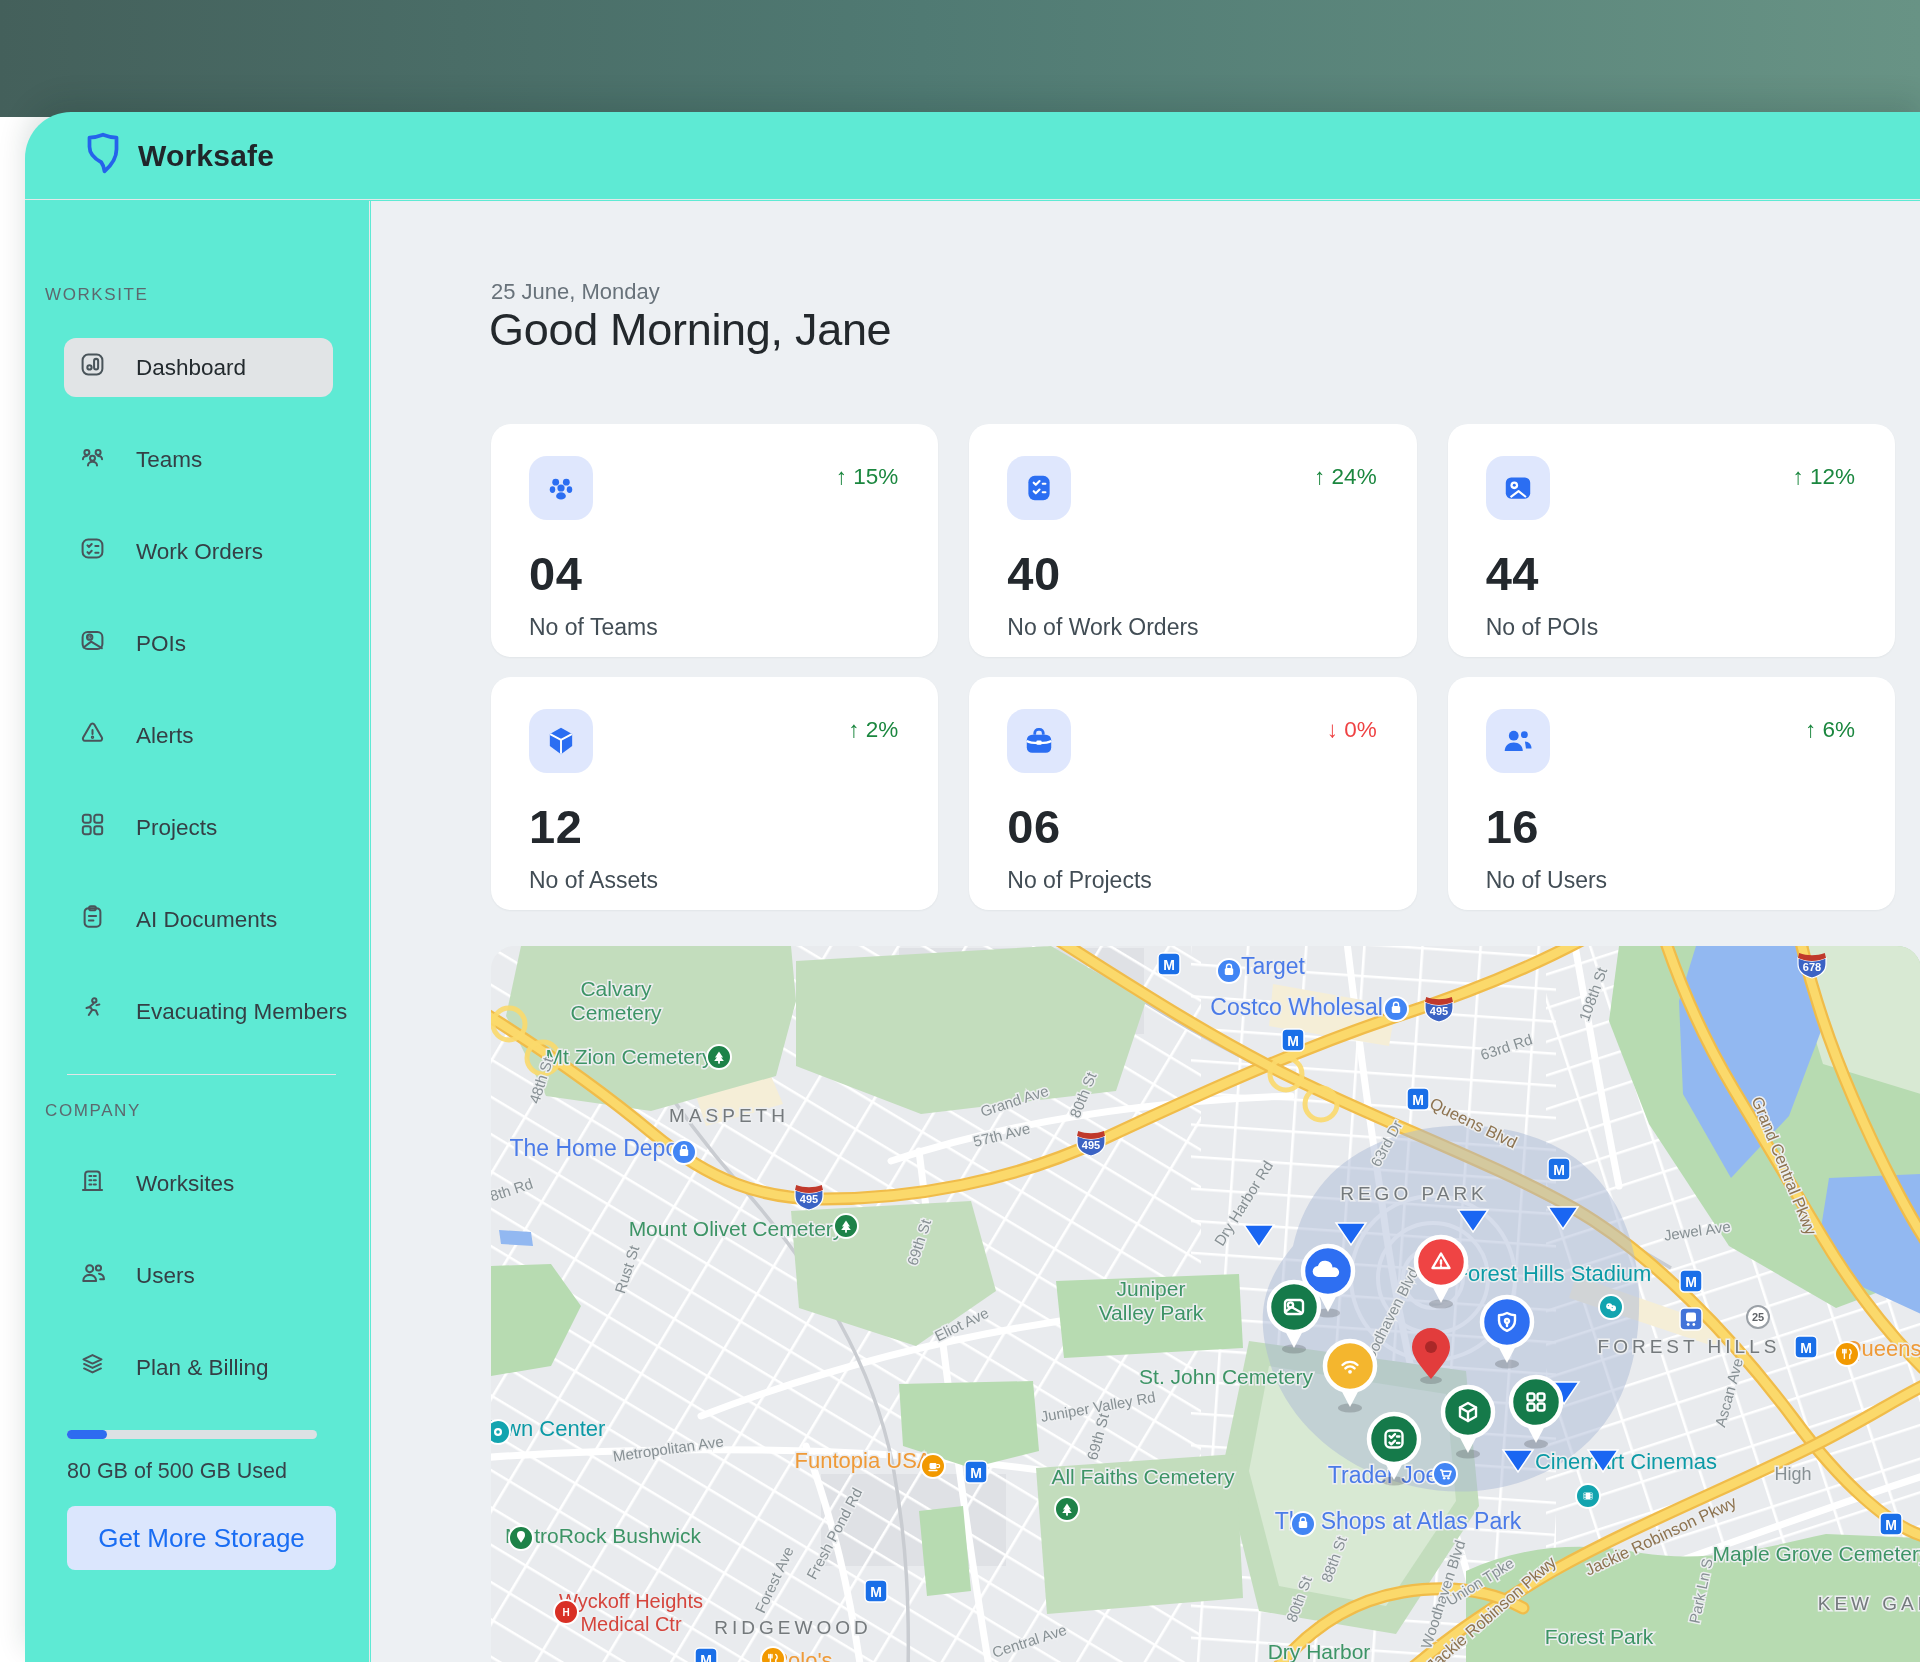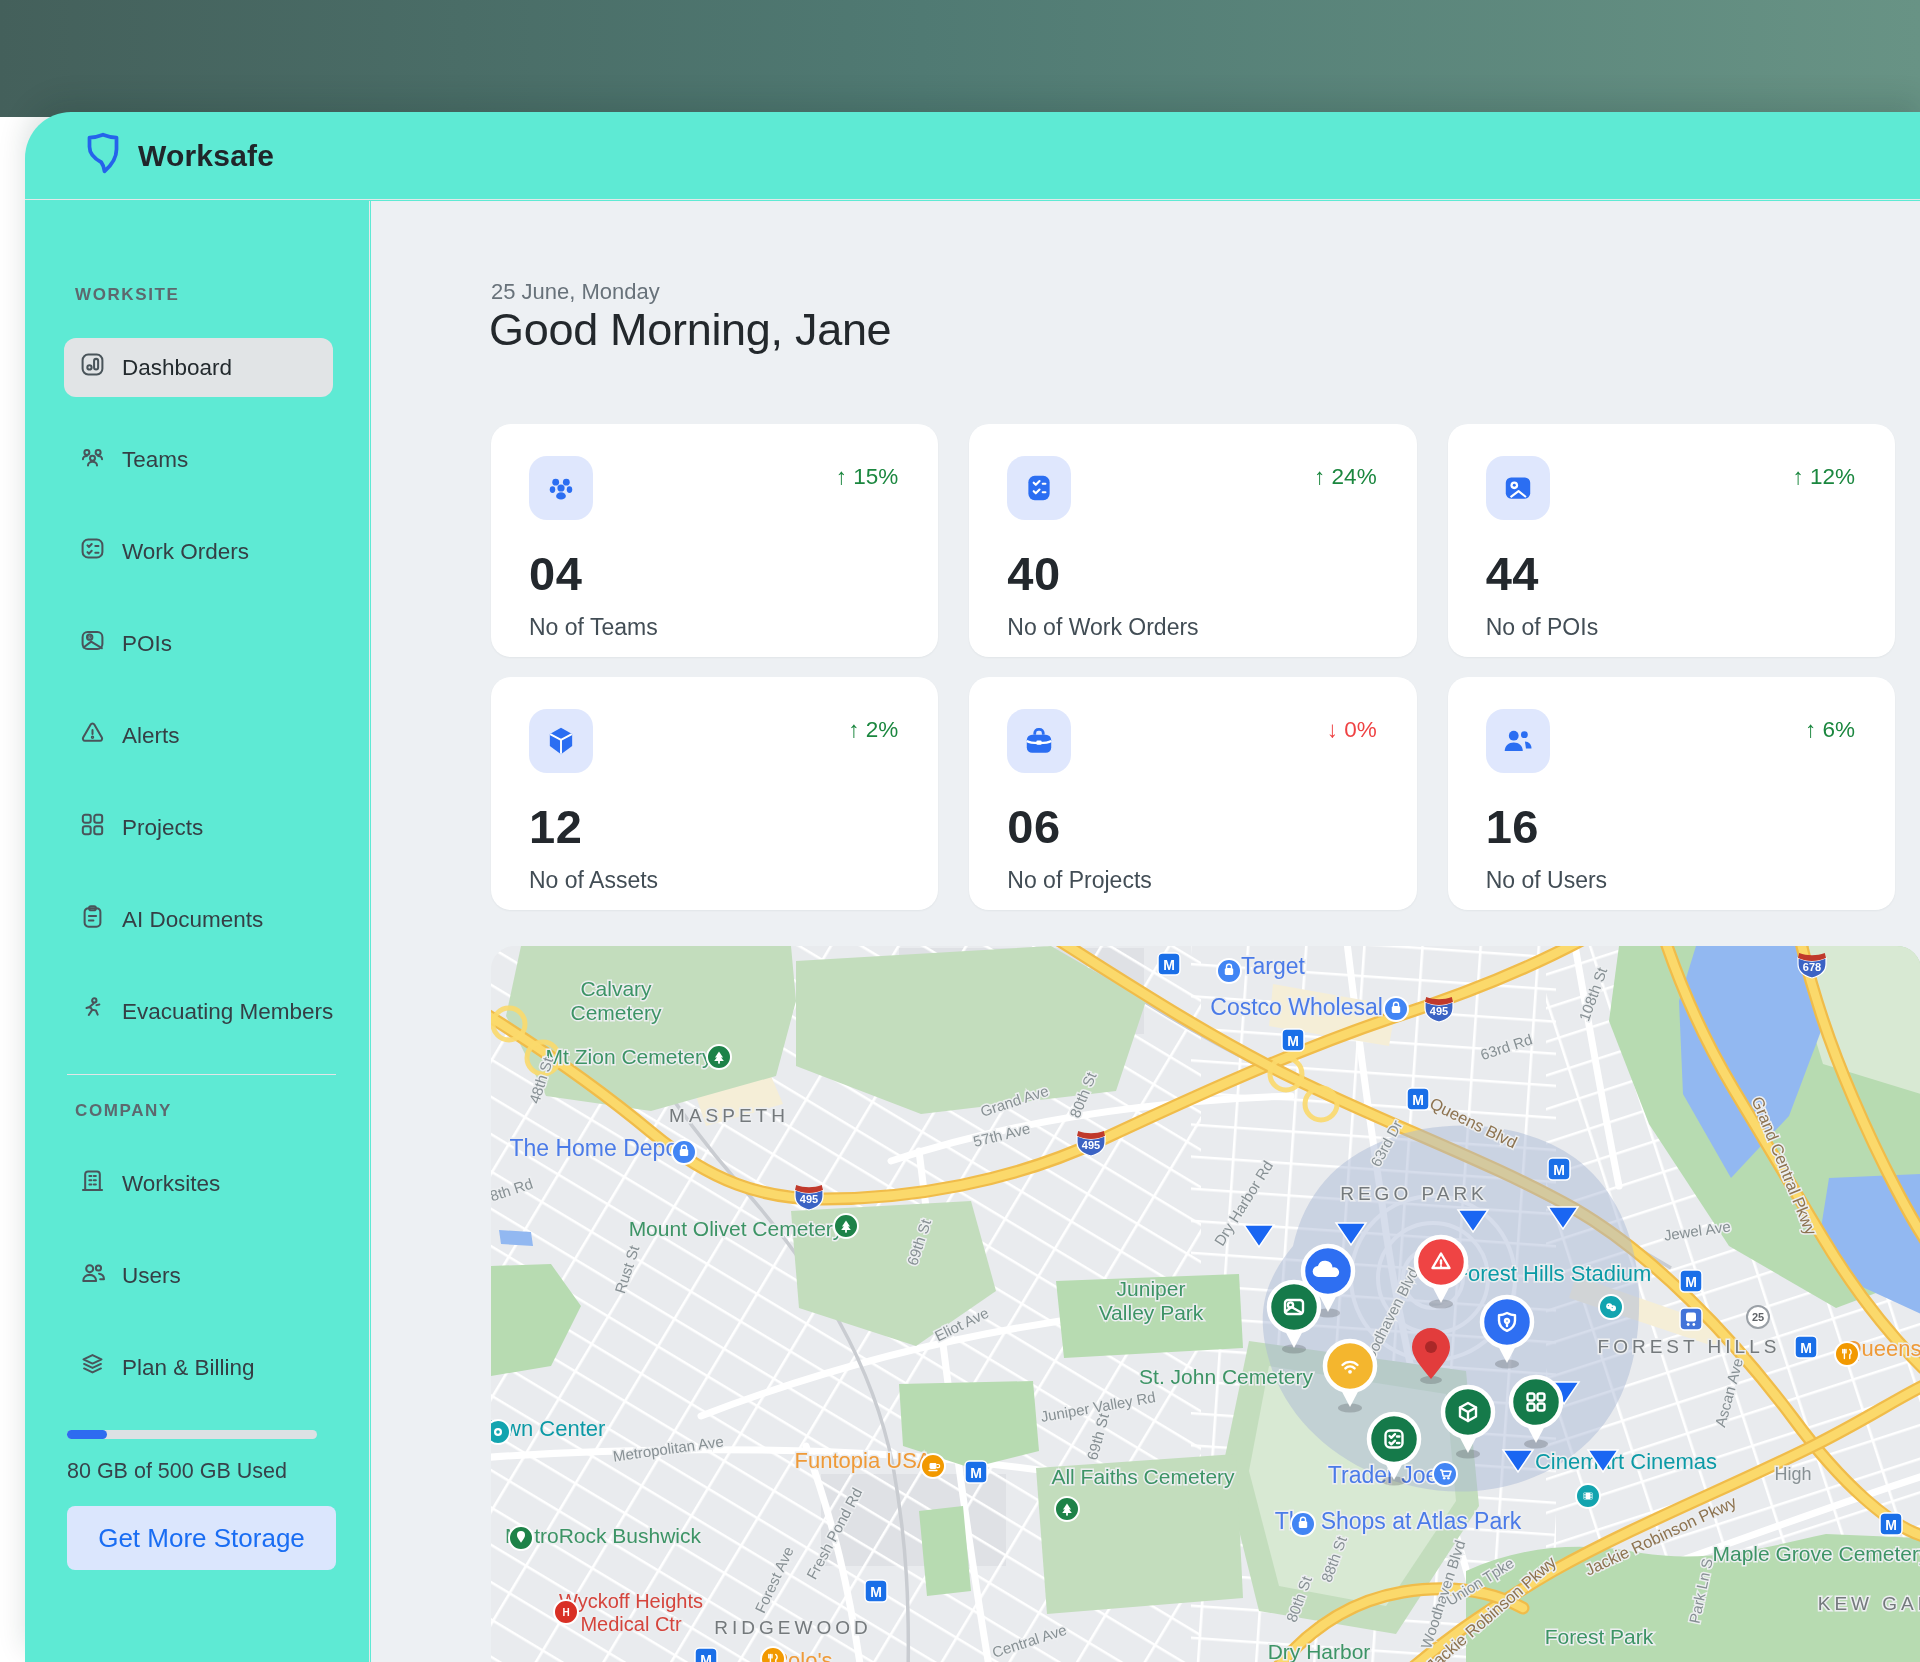--- a/index.html
+++ b/index.html
@@ -6,24 +6,24 @@
   html,body{width:1920px;height:1662px}
   body{position:relative;overflow:hidden;background:#ffffff;font-family:"Liberation Sans",sans-serif}
   .grad{position:absolute;top:0;left:0;width:1920px;height:117px;
         background:linear-gradient(90deg,#44605b,#507a73 48%,#689385)}
   .sheet{position:absolute;left:25px;top:112px;width:1895px;height:1550px;background:#5eead4;
          border-top-left-radius:46px;box-shadow:0 -12px 28px rgba(15,40,38,.14);overflow:hidden}
   .app-header{position:absolute;top:0;left:0;right:0;height:88px;display:flex;align-items:center;
               padding-left:58px;border-bottom:1px solid #e5e8e9}
   .brand{font-size:30px;font-weight:700;color:#20262a;margin-left:15px;letter-spacing:.2px}
   .sidebar{position:absolute;left:0;top:89px;bottom:0;width:345px;border-right:1px solid #e5e8e9}
-  .sec-label{margin:84px 0 0 50px;font-size:17px;font-weight:700;letter-spacing:1.6px;color:#5d686e}
+  .sec-label{margin:84px 0 0 20px;font-size:17px;font-weight:400;letter-spacing:1.6px;color:#5d686e}
   .sec-label.company{margin-top:26px}
   .nav{margin-top:33px;padding-left:39px}
-  .nav-item{width:269px;height:59px;border-radius:12px;display:flex;align-items:center;gap:16px;
+  .nav-item{width:269px;height:59px;border-radius:12px;display:flex;align-items:center;gap:30px;
             padding-left:15px;margin-bottom:33px;color:#353f45;font-size:22.5px;cursor:pointer}
   .nav-item.active{background:#e1e4e6;color:#232a2e;font-weight:500}
   .nav-item svg{width:27px;height:27px;flex:none}
   .nlabel{white-space:nowrap}
   .side-divider{width:269px;margin-left:42px;border-top:1px solid #e2e5e7}
   .storage{margin:30px 0 12px 42px;width:269px}
   .storage-track{width:250px;height:9px;border-radius:5px;background:#dde1e4;position:relative}
   .storage-fill{position:absolute;left:0;top:0;bottom:0;border-radius:5px;background:#2e6bf0}
   .storage-label{margin-top:20px;font-size:21.5px;color:#37424a}
   .storage-btn{margin-top:22px;width:269px;height:64px;border-radius:8px;background:#dbe6fd;color:#196df3;

